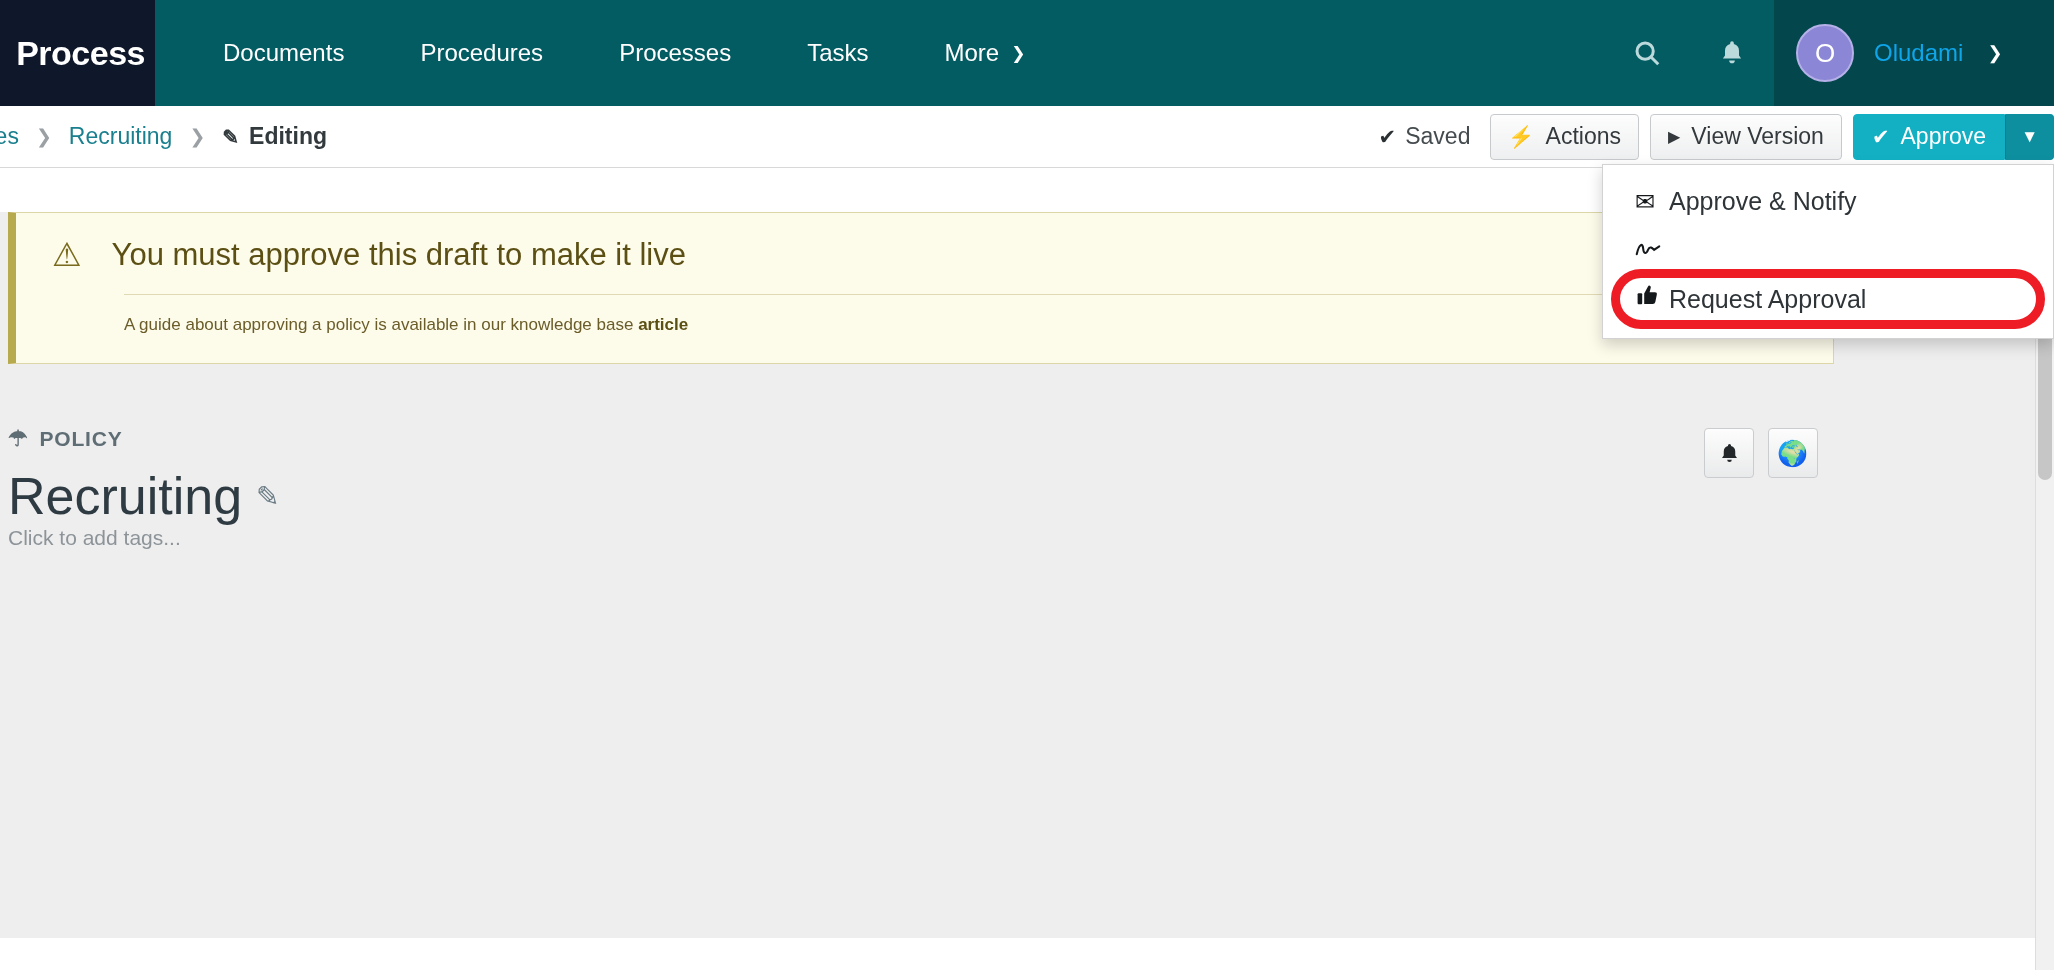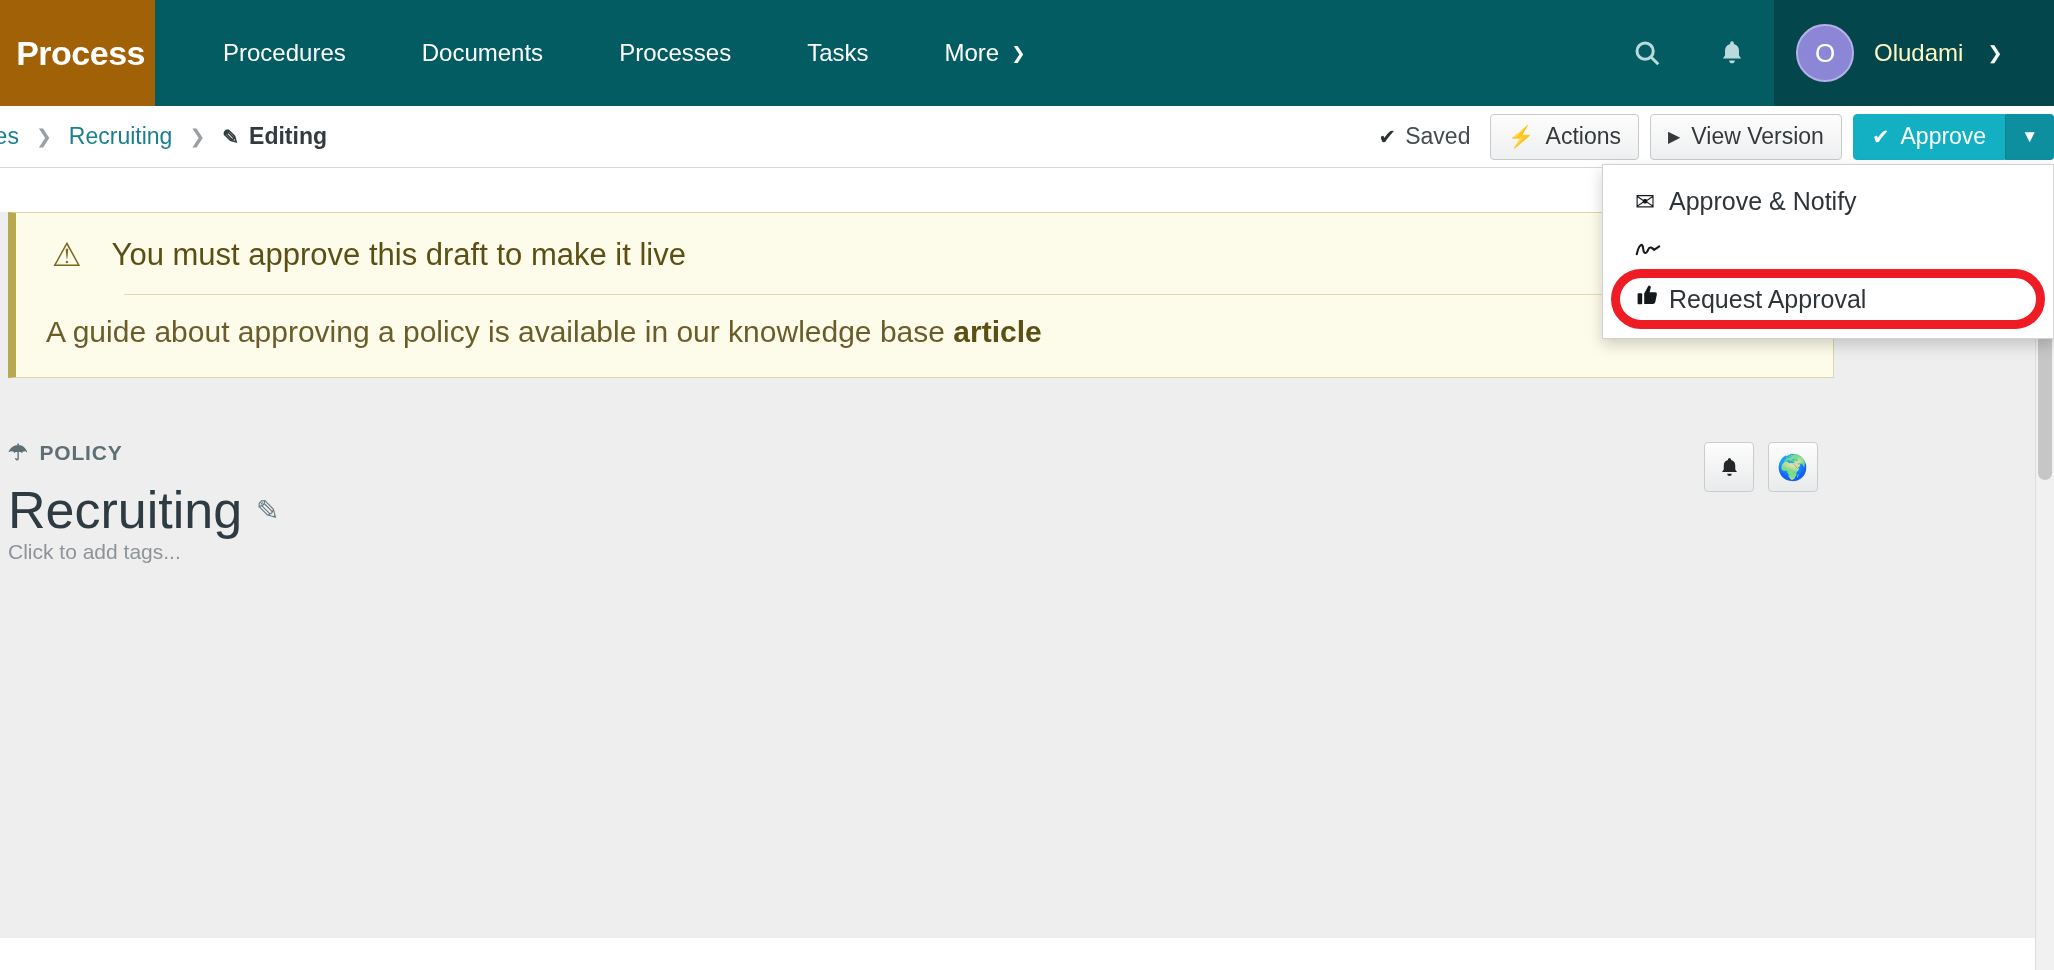--- a/index.html
+++ b/index.html
@@ -15,21 +15,21 @@
   .topnav {
     height: 106px;
     background: #045c63;
     display: flex;
     align-items: stretch;
     position: relative;
     z-index: 30;
   }
   .logo-block {
     width: 155px;
-    background: #a16207;
+    background: #0f172a;
     display: flex;
     align-items: center;
     justify-content: flex-end;
     padding-right: 10px;
   }
   .logo-text {
     color: #ffffff;
     font-size: 34px;
     font-weight: 700;
     letter-spacing: -0.5px;
@@ -84,21 +84,21 @@
     border-radius: 50%;
     background: #8b86d6;
     color: #ffffff;
     display: flex;
     align-items: center;
     justify-content: center;
     font-size: 26px;
     border: 2px solid #b5b1e8;
   }
   .user-name {
-    color: #fef9c3;
+    color: #0ea5e9;
     font-size: 24px;
     margin-left: 20px;
     white-space: nowrap;
   }
   .user-caret {
     color: #ffffff;
     font-size: 18px;
     margin-left: 24px;
   }
 
@@ -293,22 +293,23 @@
     color: #7a6a1d;
     margin-right: 30px;
     margin-left: 6px;
   }
   .warn-divider {
     height: 1px;
     background: #e0dab4;
     margin: 0 0 20px 78px;
   }
   .warn-sub {
-    font-size: 30px;
+    font-size: 17px;
     color: #6b5d2a;
+    margin-left: 78px;
   }
   .warn-sub b { color: #5c4f14; font-weight: 700; }
 
   
   .policy-header {
     margin-top: 62px;
     padding: 0 8px;
     display: flex;
     justify-content: space-between;
     align-items: flex-start;
@@ -393,24 +394,24 @@
 </head>
 <body>
 
 <div class="topnav">
   <div class="logo-block">
     <span class="logo-text">Process</span>
   </div>
 
   <div class="nav-items">
     <div class="nav-item">
+      <span>Documents</span>
+    </div>
+    <div class="nav-item">
       <span>Procedures</span>
-    </div>
-    <div class="nav-item">
-      <span>Documents</span>
     </div>
     <div class="nav-item">
       <span>Processes</span>
     </div>
     <div class="nav-item">
       <span>Tasks</span>
     </div>
     <div class="nav-item">
       <span>More</span>
       <span class="caret-down">❯</span>

